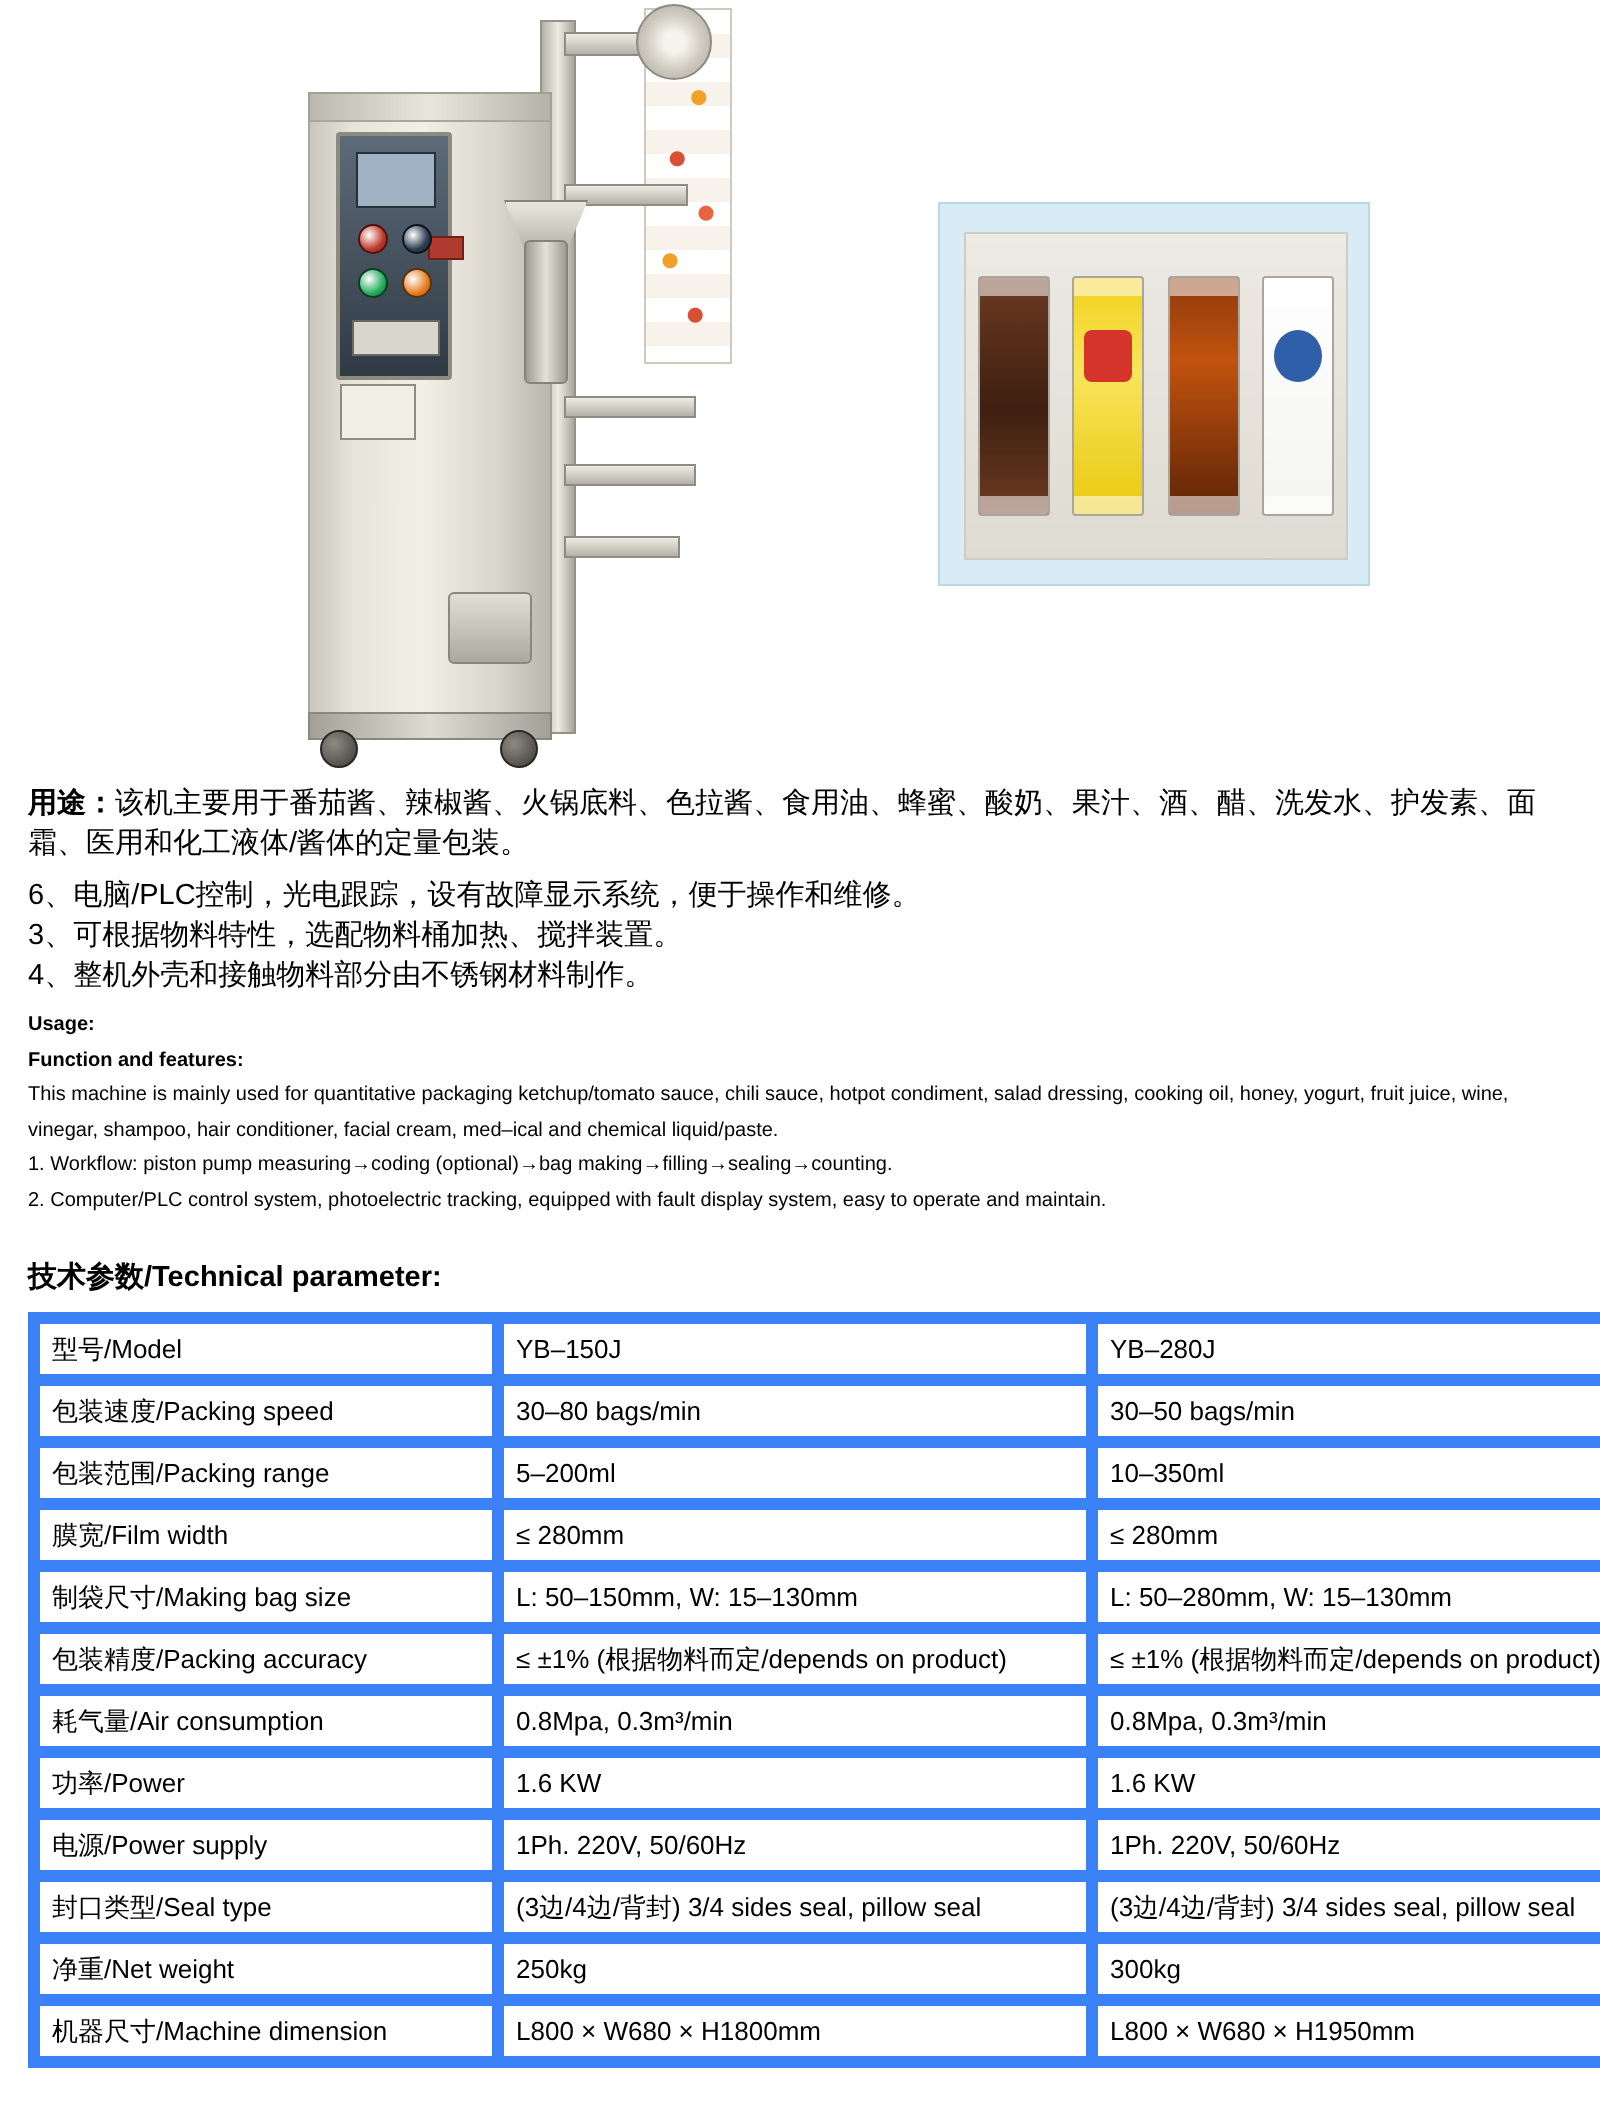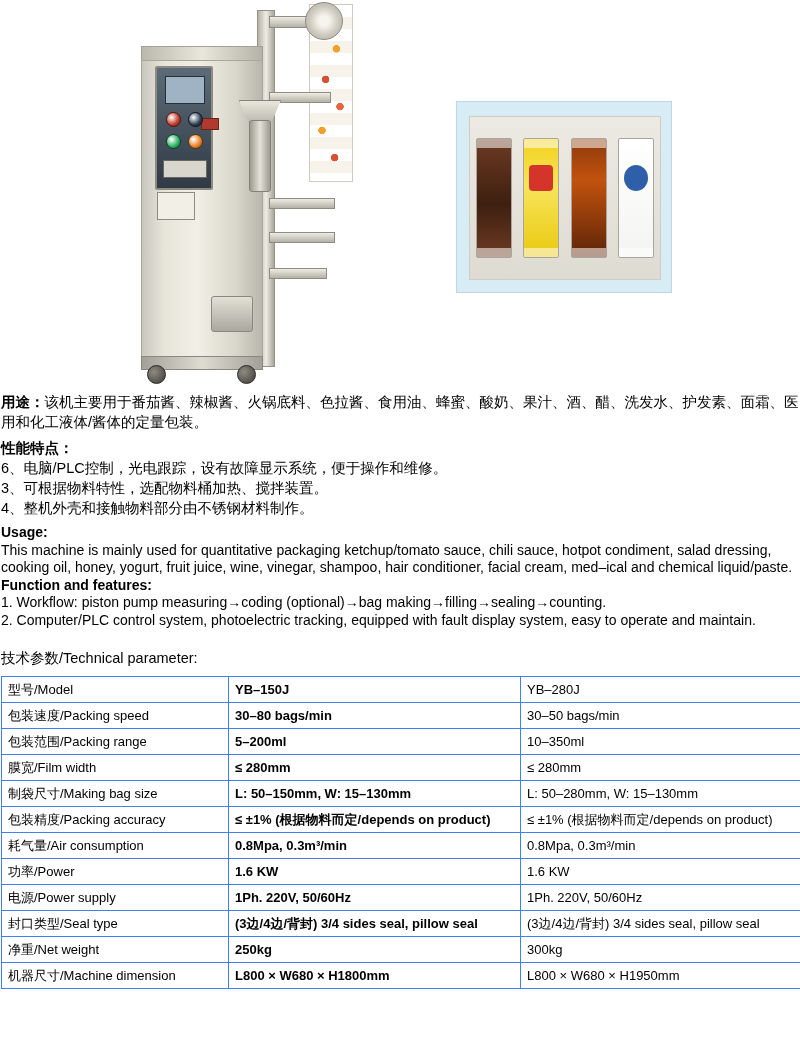--- a/index.html
+++ b/index.html
@@ -13,21 +13,21 @@
     font-family: "Liberation Sans", sans-serif;
     color: #000000;
     position: relative;
     overflow: hidden;
   }
   .page {
     width: 800px;
     height: 1057px;
     position: relative;
     box-sizing: border-box;
-    padding: 0 1px;
+    padding: 0 14px;
   }
 
   
   .media-row {
     position: relative;
     height: 392px;
   }
 
   
   .machine-photo {
@@ -271,51 +271,51 @@
   
   .cn-block {
     font-size: 14.5px;
     line-height: 20px;
     margin: 0;
   }
   .cn-head {
     font-weight: bold;
   }
   .en-block {
-    font-size: 14px;
+    font-size: 10px;
     line-height: 17.5px;
     margin: 0;
   }
   .bold { font-weight: bold; }
   .spacer-6 { height: 6px; }
   .spacer-10 { height: 10px; }
 
   .section-title {
     font-size: 14.5px;
-    font-weight: normal;
+    font-weight: bold;
     margin: 0 0 8px 0;
   }
 
   
   table.spec {
     width: 772px;
     border-collapse: collapse;
     font-size: 13px;
     table-layout: fixed;
   }
   table.spec td {
-    border: 1px solid #3b82f6;
+    border: 6px solid #3b82f6;
     padding: 3px 6px;
     height: 19px;
     vertical-align: middle;
     white-space: nowrap;
     overflow: hidden;
   }
   table.spec td:nth-child(1) { width: 214px; }
-  table.spec td:nth-child(2) { width: 279px; font-weight: bold; }
+  table.spec td:nth-child(2) { width: 279px; }
   table.spec td:nth-child(3) { width: 279px; }
 </style>
 </head>
 <body>
 
 <div class="page">
 
   <div class="media-row">
 
     <div class="machine-photo">
@@ -369,31 +369,30 @@
         </div>
       </div>
     </div>
 
   </div>
 
   <p class="cn-block"><span class="cn-head">用途：</span><span>该机主要用于番茄酱、辣椒酱、火锅底料、色拉酱、食用油、蜂蜜、酸奶、果汁、酒、醋、洗发水、护发素、面霜、医用和化工液体/酱体的定量包装。</span></p>
 
   <div class="spacer-6"></div>
 
-  <p class="cn-block cn-head">性能特点：</p>
   <p class="cn-block">6、电脑/PLC控制，光电跟踪，设有故障显示系统，便于操作和维修。</p>
   <p class="cn-block">3、可根据物料特性，选配物料桶加热、搅拌装置。</p>
   <p class="cn-block">4、整机外壳和接触物料部分由不锈钢材料制作。</p>
 
   <div class="spacer-6"></div>
 
   <p class="en-block bold">Usage:</p>
+  <p class="en-block bold">Function and features:</p>
+
   <p class="en-block">This machine is mainly used for quantitative packaging ketchup/tomato sauce, chili sauce, hotpot condiment, salad dressing, cooking oil, honey, yogurt, fruit juice, wine, vinegar, shampoo, hair conditioner, facial cream, med–ical and chemical liquid/paste.</p>
-
-  <p class="en-block bold">Function and features:</p>
   <p class="en-block">1. Workflow: piston pump measuring→coding (optional)→bag making→filling→sealing→counting.</p>
   <p class="en-block">2. Computer/PLC control system, photoelectric tracking, equipped with fault display system, easy to operate and maintain.</p>
 
   <div class="spacer-10"></div>
   <div class="spacer-10"></div>
 
   <p class="section-title">技术参数/Technical parameter:</p>
 
   <table class="spec">
     <tbody>

